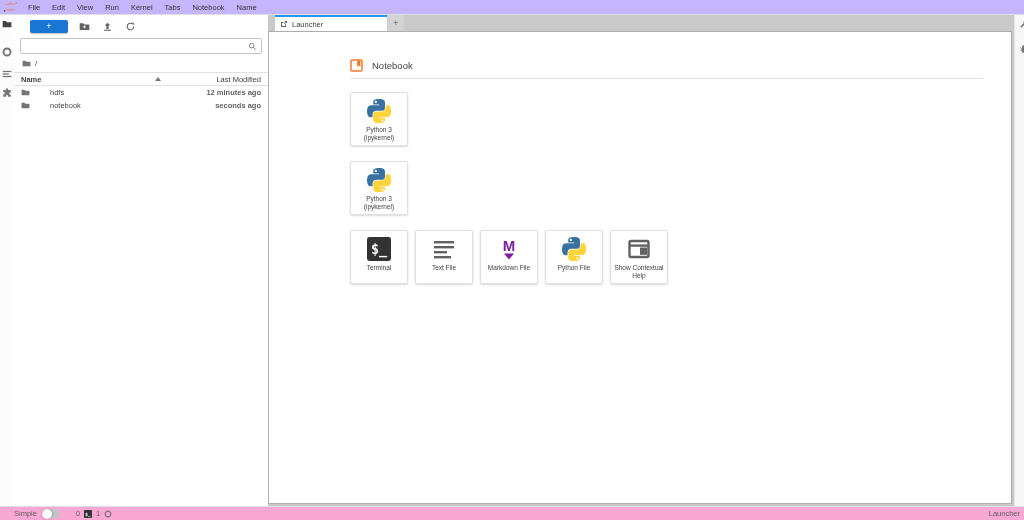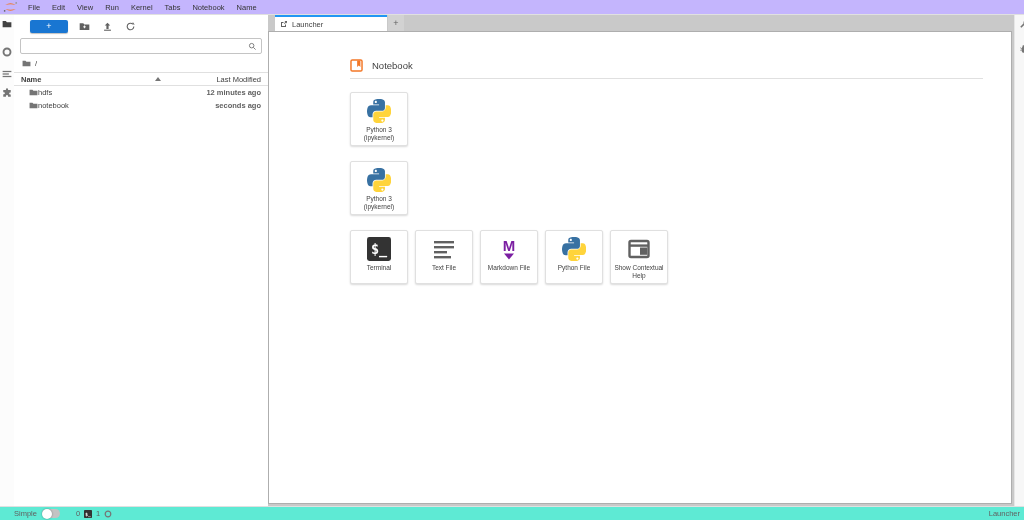--- a/index.html
+++ b/index.html
@@ -32,21 +32,21 @@
   .fb-filter .search-ic{position:absolute;right:4px;top:3px;}
   .fb-crumb{height:13px;display:flex;align-items:center;gap:4px;padding-left:8px;
     font-size:7.5px;color:#424242;margin-top:3px;}
   .fb-head{height:14px;display:flex;align-items:center;border-top:1px solid #e0e0e0;
     border-bottom:1px solid #e0e0e0;font-size:7.5px;padding:0 7px;margin-top:2px;color:#424242;}
   .fb-head .col-name{flex:1;display:flex;align-items:center;font-weight:bold;}
   .sort-caret{width:0;height:0;border-left:3px solid transparent;border-right:3px solid transparent;
     border-bottom:4px solid #757575;margin-left:auto;margin-right:28px;}
   .col-mod{width:72px;text-align:right;}
   .fb-row{height:13px;display:flex;align-items:center;font-size:7.5px;padding:0 7px;cursor:pointer;}
-  .fb-row .row-name{flex:1;display:flex;align-items:center;gap:0;color:#424242;margin-left:8px;}
+  .fb-row .row-name{flex:1;display:flex;align-items:center;gap:20px;color:#424242;}
   .fb-row .row-mod{width:80px;text-align:right;color:#616161;font-weight:bold;}
   
   #main{position:absolute;top:15px;left:268px;width:746px;bottom:14px;background:#c9c9c9;}
   #tabbar{height:16px;background:#c9c9c9;display:flex;align-items:stretch;padding-left:7px;}
   .tab{width:112px;background:#fff;border-top:2px solid #2196f3;display:flex;align-items:center;
     gap:4px;padding:0 5px;font-size:7.5px;color:#424242;cursor:pointer;}
   .add-tab{width:16px;margin-left:1px;background:#d2d2d2;display:flex;align-items:center;
     justify-content:center;color:#616161;font-size:9px;cursor:pointer;}
   #content{position:absolute;top:16px;left:0;right:2px;bottom:2px;background:#fff;
     border:1px solid #aeaeae;overflow:hidden;}
@@ -58,21 +58,21 @@
   .card{width:58px;height:54px;border:1px solid #e0e0e0;border-radius:2px;background:#fff;
     box-shadow:0 1px 2px rgba(0,0,0,.15);display:flex;flex-direction:column;align-items:center;
     padding-top:6px;cursor:pointer;}
   .card-icon{width:24px;height:24px;display:flex;align-items:center;justify-content:center;flex:none;}
   .card-label{font-size:6.5px;color:#424242;text-align:center;margin-top:3px;line-height:1.3;padding:0 3px;}
   
   #right-strip{position:absolute;top:15px;right:0;width:10px;bottom:14px;background:#f7f7f7;
     border-left:1px solid #e6e6e6;overflow:hidden;}
   #right-strip .strip-icon{left:3px;}
   
-  #statusbar{position:absolute;left:0;right:0;bottom:0;height:14px;background:#5eead4;
+  #statusbar{position:absolute;left:0;right:0;bottom:0;height:14px;background:#f9a8d4;
     border-top:1px solid #e0e0e0;display:flex;align-items:center;font-size:7.5px;color:#616161;
     padding:0 4px 0 14px;}
   .toggle{width:18px;height:9px;background:#c3c3c3;border-radius:5px;margin-left:5px;position:relative;cursor:pointer;}
   .toggle .knob{position:absolute;left:0;top:-0.5px;width:10px;height:10px;border-radius:50%;
     background:#fff;box-shadow:0 0 2px rgba(0,0,0,.4);}
   .sb-counts{display:flex;align-items:center;gap:4px;margin-left:16px;}
   .sb-right{margin-left:auto;white-space:nowrap;color:#616161;}
 </style>
 </head>
 <body>

